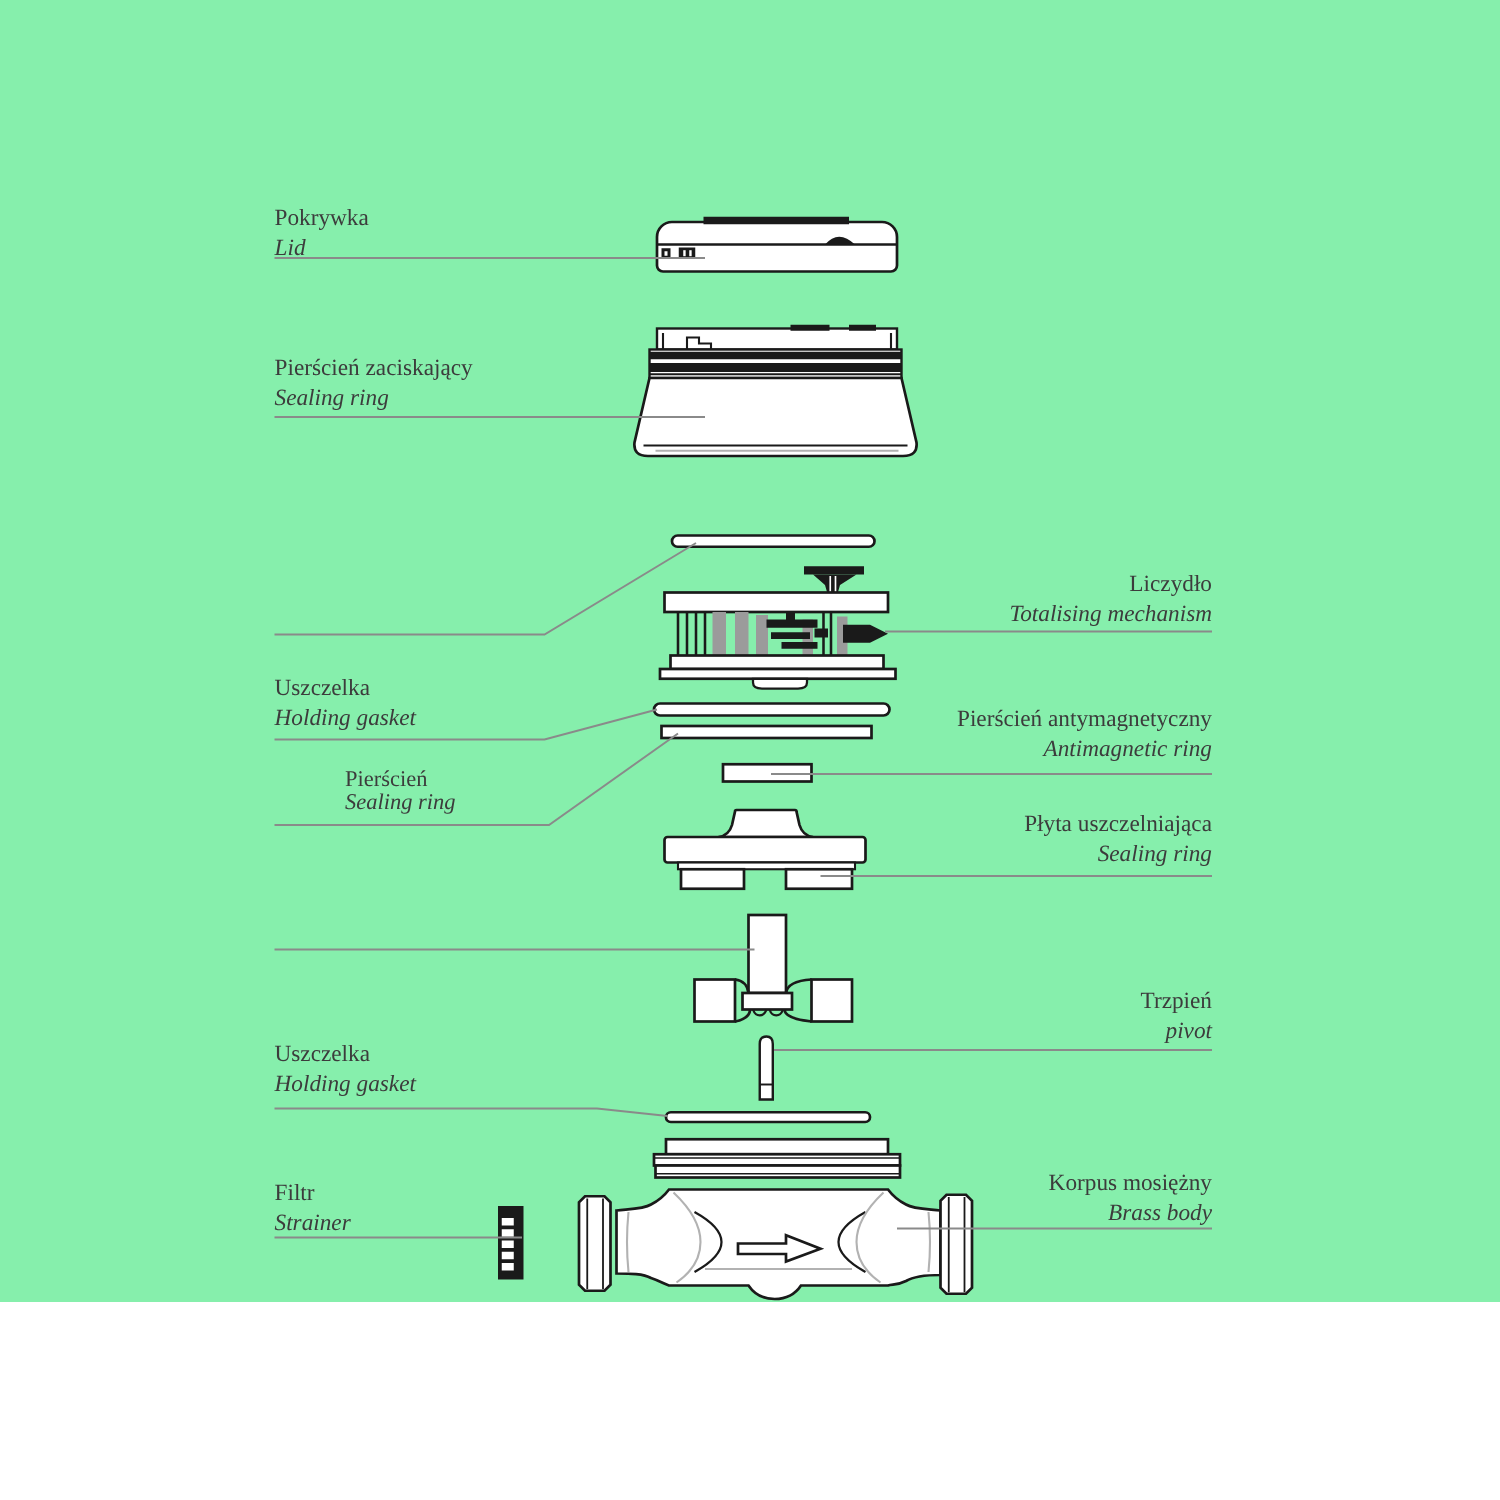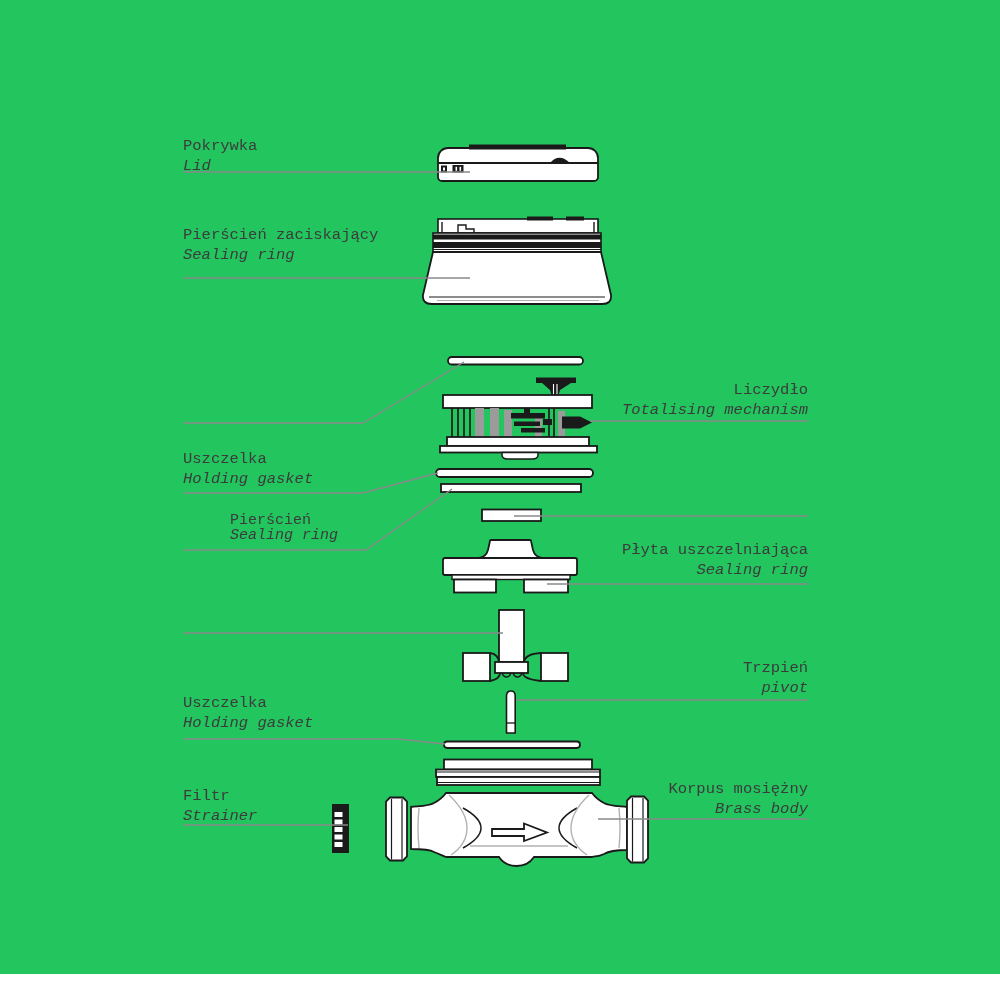--- a/index.html
+++ b/index.html
@@ -1,18 +1,18 @@
 <!DOCTYPE html>
 <html><head>
 <meta charset="utf-8">
 <style>
   html,body{margin:0;padding:0;background:#ffffff;}
   .stage{
-    position:relative;width:1000px;height:974px;background:#22c55e;overflow:hidden;
-    font-family:Liberation Mono, monospace;
+    position:relative;width:1000px;height:868px;background:#86efac;overflow:hidden;
+    font-family:Liberation Serif, serif;
   }
   svg.draw{position:absolute;left:0;top:0;}
   .lbl{
     position:absolute;
     font-size:15.5px;line-height:20px;color:#3c3c3c;white-space:nowrap;
   }
   .lbl .en{font-style:italic;}
   .left-lbl{left:183px;text-align:left;}
   .right-lbl{right:192px;text-align:right;}
   .tight{line-height:15px;font-size:15px;margin-left:47px;}
@@ -174,21 +174,21 @@
       <path d="M516,700 H808"></path>
       <path d="M598,819 H808"></path>
     </g>
   </svg>
 
   <div class="lbl left-lbl" style="top:136px">
     <div class="pl">Pokrywka</div>
     <div class="en">Lid</div>
   </div>
 
-  <div class="lbl left-lbl" style="top:225px">
+  <div class="lbl left-lbl" style="top:236px">
     <div class="pl">Pierścień zaciskający</div>
     <div class="en">Sealing ring</div>
   </div>
 
 
   <div class="lbl left-lbl" style="top:449px">
     <div class="pl">Uszczelka</div>
     <div class="en">Holding gasket</div>
   </div>
 
@@ -206,20 +206,24 @@
   <div class="lbl left-lbl" style="top:786px">
     <div class="pl">Filtr</div>
     <div class="en">Strainer</div>
   </div>
 
   <div class="lbl right-lbl" style="top:380px">
     <div class="pl">Liczydło</div>
     <div class="en">Totalising mechanism</div>
   </div>
 
+  <div class="lbl right-lbl" style="top:470px">
+    <div class="pl">Pierścień antymagnetyczny</div>
+    <div class="en">Antimagnetic ring</div>
+  </div>
 
   <div class="lbl right-lbl" style="top:540px">
     <div class="pl">Płyta uszczelniająca</div>
     <div class="en">Sealing ring</div>
   </div>
 
   <div class="lbl right-lbl" style="top:658px">
     <div class="pl">Trzpień</div>
     <div class="en">pivot</div>
   </div>

